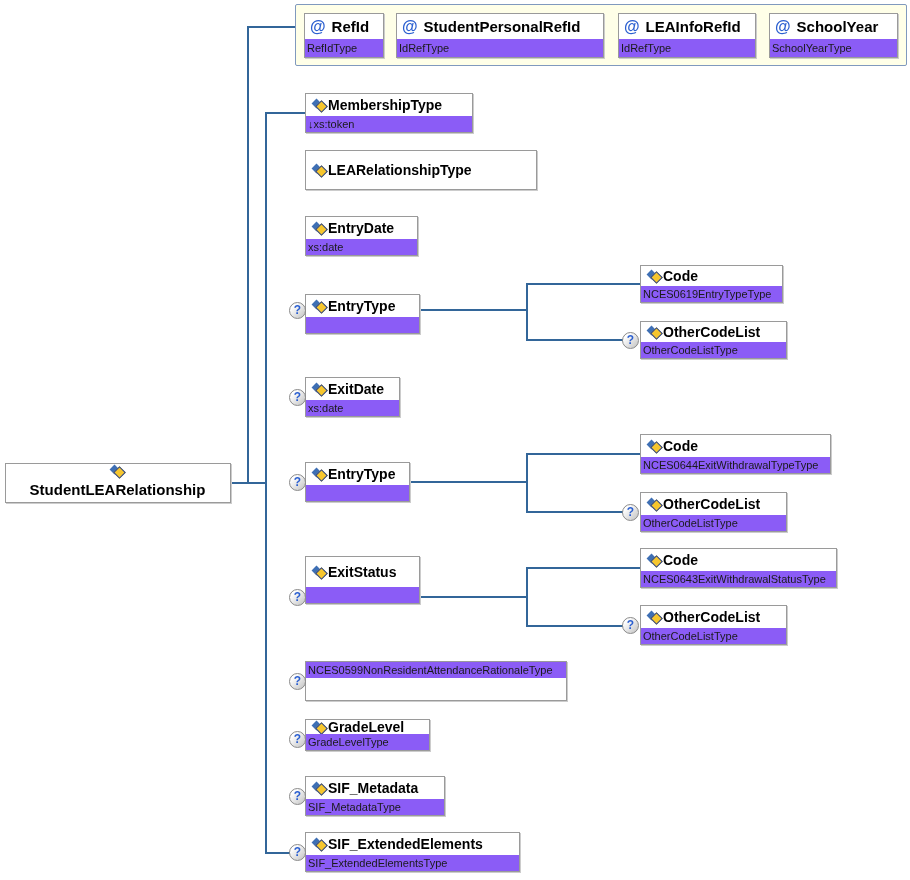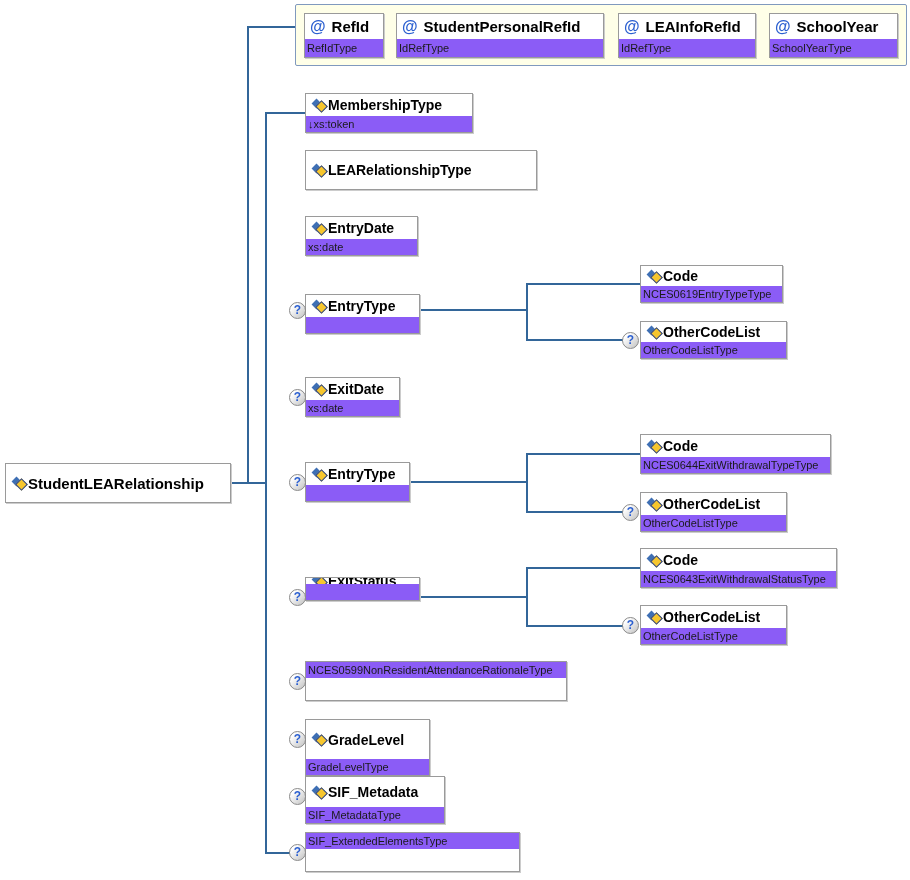--- a/index.html
+++ b/index.html
@@ -20,21 +20,21 @@
     flex:1; display:flex; align-items:center; padding:0 6px 0 5px;
     font-weight:bold; font-size:14px; color:#000; white-space:nowrap;
     background:#ffffff; overflow:hidden;
   }
   .ebox-sub {
     height:16px; background:#8b5cf6; font-size:11px; line-height:16px;
     color:#1a1a1a; padding:0 2px; white-space:nowrap; overflow:hidden;
   }
   .abox .ebox-title { font-size:15px; }
   .abox .ebox-sub { height:18px; line-height:18px; }
-  .rootbox .ebox-title { font-size:15px; }
+  .rootbox .ebox-title { font-size:15px;flex-direction:column; }
 
   
   .el-icon { position:relative; width:17px; height:15px; flex:0 0 17px; display:inline-block; }
   .el-icon::before {
     content:""; position:absolute; left:2px; top:2px; width:7px; height:7px;
     background:#3E6FB4; transform:rotate(45deg);
   }
   .el-icon::after {
     content:""; position:absolute; left:6px; top:4px; width:7px; height:7px;
     background:#F6C62E; border:1px solid #23408F; transform:rotate(45deg);
@@ -169,53 +169,57 @@
   <div class="opt" style="left:289px;top:474px">?</div>
   <div class="ebox" style="left:305px;top:462px;width:105px;height:40px">
     <div class="ebox-title">
       <span class="el-icon"></span>
       <span>EntryType</span>
     </div>
     <div class="ebox-sub"></div>
   </div>
 
   <div class="opt" style="left:289px;top:589px">?</div>
-  <div class="ebox" style="left:305px;top:577px;width:115px;height:24px">
+  <div class="ebox" style="left:305px;top:556px;width:115px;height:48px">
     <div class="ebox-title">
       <span class="el-icon"></span>
       <span>ExitStatus</span>
     </div>
     <div class="ebox-sub"></div>
   </div>
 
   <div class="opt" style="left:289px;top:673px">?</div>
   <div class="ebox" style="left:305px;top:661px;width:262px;height:40px">
     <div class="ebox-sub">NCES0599NonResidentAttendanceRationaleType</div>
   </div>
 
   <div class="opt" style="left:289px;top:731px">?</div>
-  <div class="ebox" style="left:305px;top:719px;width:125px;height:57px">
+  <div class="ebox" style="left:305px;top:719px;width:125px;height:32px">
     <div class="ebox-title">
       <span class="el-icon"></span>
       <span>GradeLevel</span>
     </div>
     <div class="ebox-sub">GradeLevelType</div>
   </div>
 
   <div class="opt" style="left:289px;top:788px">?</div>
-  <div class="ebox" style="left:305px;top:776px;width:140px;height:48px">
+  <div class="ebox" style="left:305px;top:776px;width:140px;height:40px">
     <div class="ebox-title">
       <span class="el-icon"></span>
       <span>SIF_Metadata</span>
     </div>
     <div class="ebox-sub">SIF_MetadataType</div>
   </div>
 
   <div class="opt" style="left:289px;top:844px">?</div>
   <div class="ebox" style="left:305px;top:832px;width:215px;height:40px">
+    <div class="ebox-title">
+      <span class="el-icon"></span>
+      <span>SIF_ExtendedElements</span>
+    </div>
     <div class="ebox-sub">SIF_ExtendedElementsType</div>
   </div>
 
   <div class="ebox" style="left:640px;top:265px;width:143px;height:38px">
     <div class="ebox-title">
       <span class="el-icon"></span>
       <span>Code</span>
     </div>
     <div class="ebox-sub">NCES0619EntryTypeType</div>
   </div>

